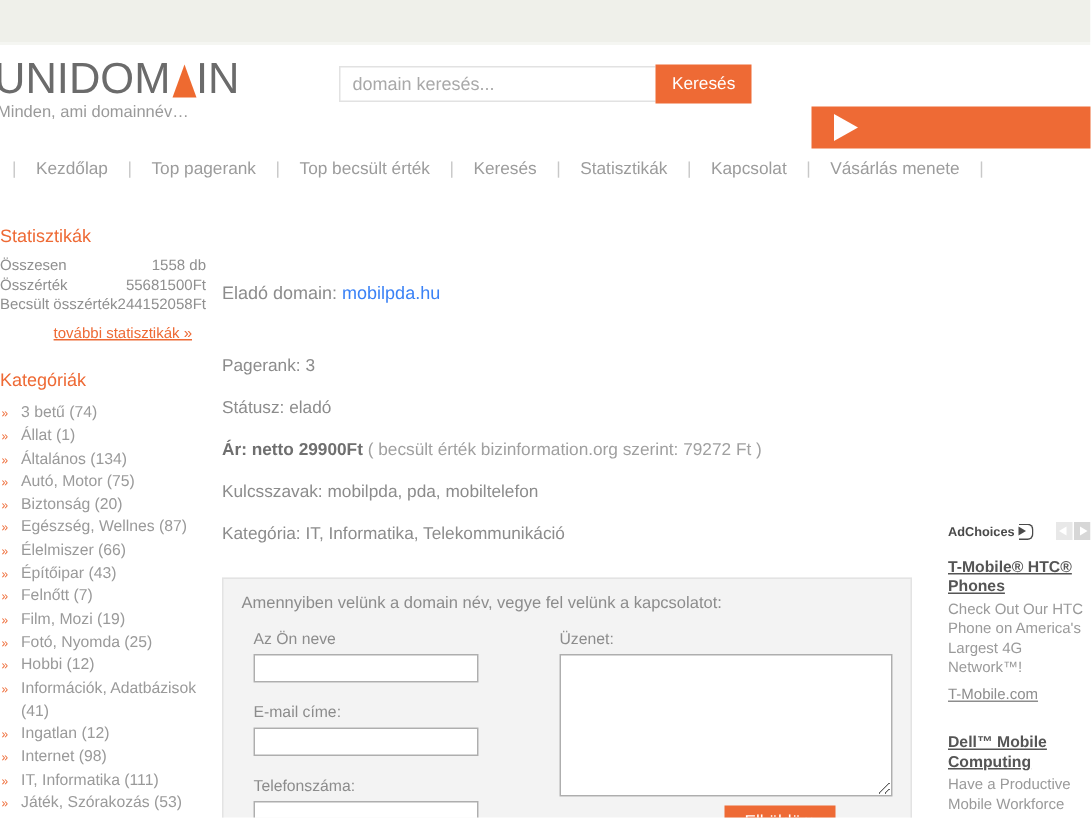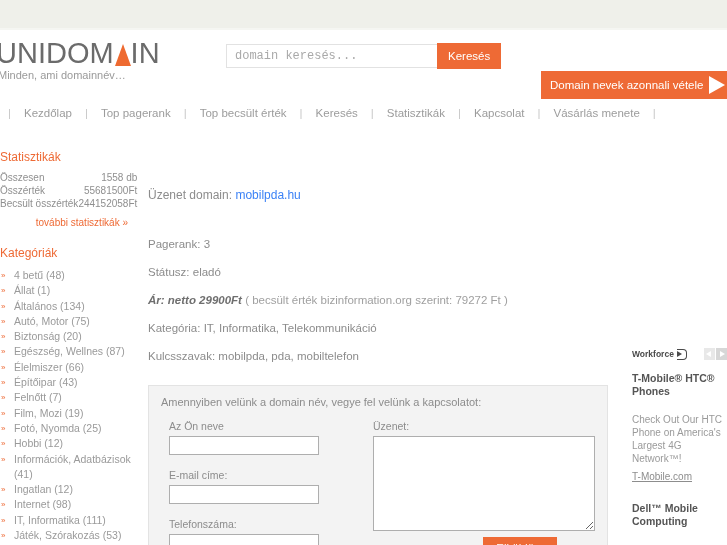--- a/index.html
+++ b/index.html
@@ -87,21 +87,21 @@
     align-items: stretch;
   }
   #search-input {
     width: 211px;
     height: 24px;
     box-sizing: border-box;
     border: 1px solid #e2e2e2;
     border-right: none;
     background: #ffffff;
     color: #7f1d1d;
-    font-family: Liberation Mono, monospace;
+    font-family: Liberation Sans, sans-serif;
     font-size: 12px;
     padding: 0 8px;
     outline: none;
   }
   #search-input::placeholder { color: #a9a9a9; }
   #search-button {
     height: 26px;
     border: none;
     background: #ee6a35;
     color: #ffffff;
@@ -178,20 +178,21 @@
   #stats-table td.val { text-align: right; }
   #stats-more {
     text-align: right;
     width: 132px;
     font-size: 10px;
     color: #ee6a35;
     margin-top: 6px;
     cursor: pointer;
     padding-right: 4px;
     box-sizing: border-box;
+    text-decoration: underline;
   }
   #cat-heading { margin-top: 18px; }
   #cat-list {
     list-style: none;
     margin: 0;
     padding: 0;
     width: 152px;
   }
   #cat-list li {
     position: relative;
@@ -219,21 +220,21 @@
     font-size: 12px;
     color: #8c8c8c;
     margin-bottom: 36px;
   }
   #domain-line .domain-name { color: #3b82f6; }
   .detail-row {
     font-size: 11.5px;
     color: #8c8c8c;
     margin-bottom: 16px;
   }
-  .detail-row .strong { font-weight: bold; color: #6f6f6f; font-style: italic; }
+  .detail-row .strong { font-weight: bold; color: #6f6f6f; }
   .detail-row .muted { color: #a0a0a0; }
 
   
   #contact-box {
     position: absolute;
     left: 148px; top: 385px;
     width: 460px;
     background: #f3f3f3;
     border: 1px solid #e3e3e3;
     box-sizing: border-box;
@@ -349,27 +350,28 @@
   }
   .ad-arrow-btn .tri-l { border-right: 5px solid #ffffff; left: 2px; }
   .ad-arrow-btn .tri-r { border-left: 5px solid #ffffff; left: 4px; }
 
   .ad-block { margin-bottom: 20px; }
   .ad-title {
     color: #555555;
     font-weight: bold;
     font-size: 10.5px;
     line-height: 13px;
+    text-decoration: underline;
     cursor: pointer;
   }
   .ad-body {
     color: #9a9a9a;
     font-size: 10px;
     line-height: 13px;
-    margin-top: 15px;
+    margin-top: 2px;
   }
   .ad-url {
     color: #8d8d8d;
     font-size: 10px;
     text-decoration: underline;
     margin-top: 6px;
     cursor: pointer;
     display: block;
   }
 </style>
@@ -385,21 +387,20 @@
     <div id="logo-text"><span>UNIDOM</span><span class="arrow-a"></span><span>IN</span></div>
     <div id="logo-tagline">Minden, ami domainnév…</div>
   </div>
 
   <div id="search-area">
     <input id="search-input" type="text" placeholder="domain keresés..." style="">
     <button id="search-button">Keresés</button>
   </div>
 
   <div id="cta-button">
-    <span>Domain nevek azonnali vétele</span>
     <span id="cta-arrow"></span>
   </div>
 </div>
 
 <div id="nav">
   <span class="sep lead">|</span>
   <a>Kezdőlap</a>
   <span class="sep">|</span>
   <a>Top pagerank</a>
   <span class="sep">|</span>
@@ -433,21 +434,21 @@
       <td class="val">244152058Ft</td>
     </tr>
   </tbody>
     </table>
 
   <div id="stats-more">további statisztikák »</div>
 
   <div class="side-heading" id="cat-heading">Kategóriák</div>
 
   <ul id="cat-list">
-      <li><span class="bullet">»</span><span>4 betű (48)</span></li>
+      <li><span class="bullet">»</span><span>3 betű (74)</span></li>
       <li><span class="bullet">»</span><span>Állat (1)</span></li>
       <li><span class="bullet">»</span><span>Általános (134)</span></li>
       <li><span class="bullet">»</span><span>Autó, Motor (75)</span></li>
       <li><span class="bullet">»</span><span>Biztonság (20)</span></li>
       <li><span class="bullet">»</span><span>Egészség, Wellnes (87)</span></li>
       <li><span class="bullet">»</span><span>Élelmiszer (66)</span></li>
       <li><span class="bullet">»</span><span>Építőipar (43)</span></li>
       <li><span class="bullet">»</span><span>Felnőtt (7)</span></li>
       <li><span class="bullet">»</span><span>Film, Mozi (19)</span></li>
       <li><span class="bullet">»</span><span>Fotó, Nyomda (25)</span></li>
@@ -455,47 +456,47 @@
       <li><span class="bullet">»</span><span>Információk, Adatbázisok (41)</span></li>
       <li><span class="bullet">»</span><span>Ingatlan (12)</span></li>
       <li><span class="bullet">»</span><span>Internet (98)</span></li>
       <li><span class="bullet">»</span><span>IT, Informatika (111)</span></li>
       <li><span class="bullet">»</span><span>Játék, Szórakozás (53)</span></li>
     </ul>
 </div>
 
 <div id="main">
   <div id="domain-line">
-    <span>Üzenet domain:</span>
+    <span>Eladó domain:</span>
     <span class="domain-name">mobilpda.hu</span>
   </div>
 
   <div class="detail-row">
     <span>Pagerank:</span>
     <span>3</span>
   </div>
 
   <div class="detail-row">
     <span>Státusz:</span>
     <span>eladó</span>
   </div>
 
   <div class="detail-row">
     <span class="strong">Ár: netto 29900Ft</span>
     <span class="muted">( becsült érték bizinformation.org szerint: 79272 Ft )</span>
   </div>
 
   <div class="detail-row">
+    <span>Kulcsszavak:</span>
+    <span>mobilpda, pda, mobiltelefon</span>
+  </div>
+
+  <div class="detail-row">
     <span>Kategória:</span>
     <span>IT, Informatika, Telekommunikáció</span>
-  </div>
-
-  <div class="detail-row">
-    <span>Kulcsszavak:</span>
-    <span>mobilpda, pda, mobiltelefon</span>
   </div>
 </div>
 
 <div id="contact-box">
   <div id="contact-intro">Amennyiben velünk a domain név, vegye fel velünk a kapcsolatot:</div>
 
   <div id="contact-cols">
     <div id="contact-left">
       <div class="field-label">Az Ön neve</div>
       <input class="text-input" type="text" value="" style="">
@@ -511,21 +512,21 @@
       <div class="field-label" style="margin-left:0">Üzenet:</div>
       <textarea id="msg-area" style=""></textarea>
       <button id="submit-button">Elküldöm</button>
     </div>
   </div>
 </div>
 
 <div id="ad-rail">
   <div id="ad-head">
     <div id="adchoices">
-      <span>Workforce</span>
+      <span>AdChoices</span>
       <span id="adchoices-icon"></span>
     </div>
     <div class="ad-arrows">
       <div class="ad-arrow-btn">
           <span class="tri-l"></span>
         </div>
       <div class="ad-arrow-btn dark">
           <span class="tri-r"></span>
         </div>
     </div>

